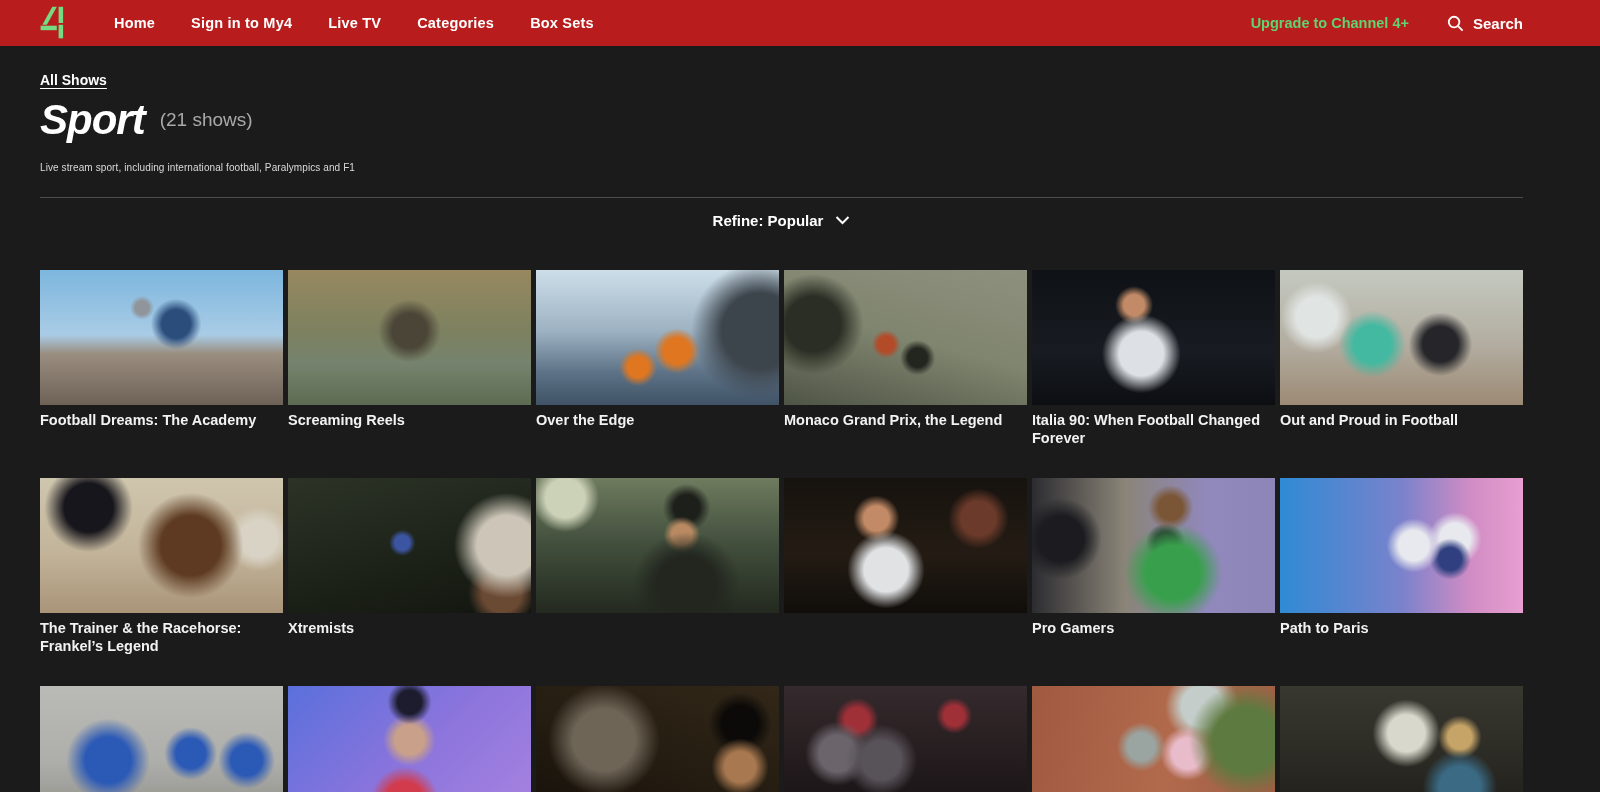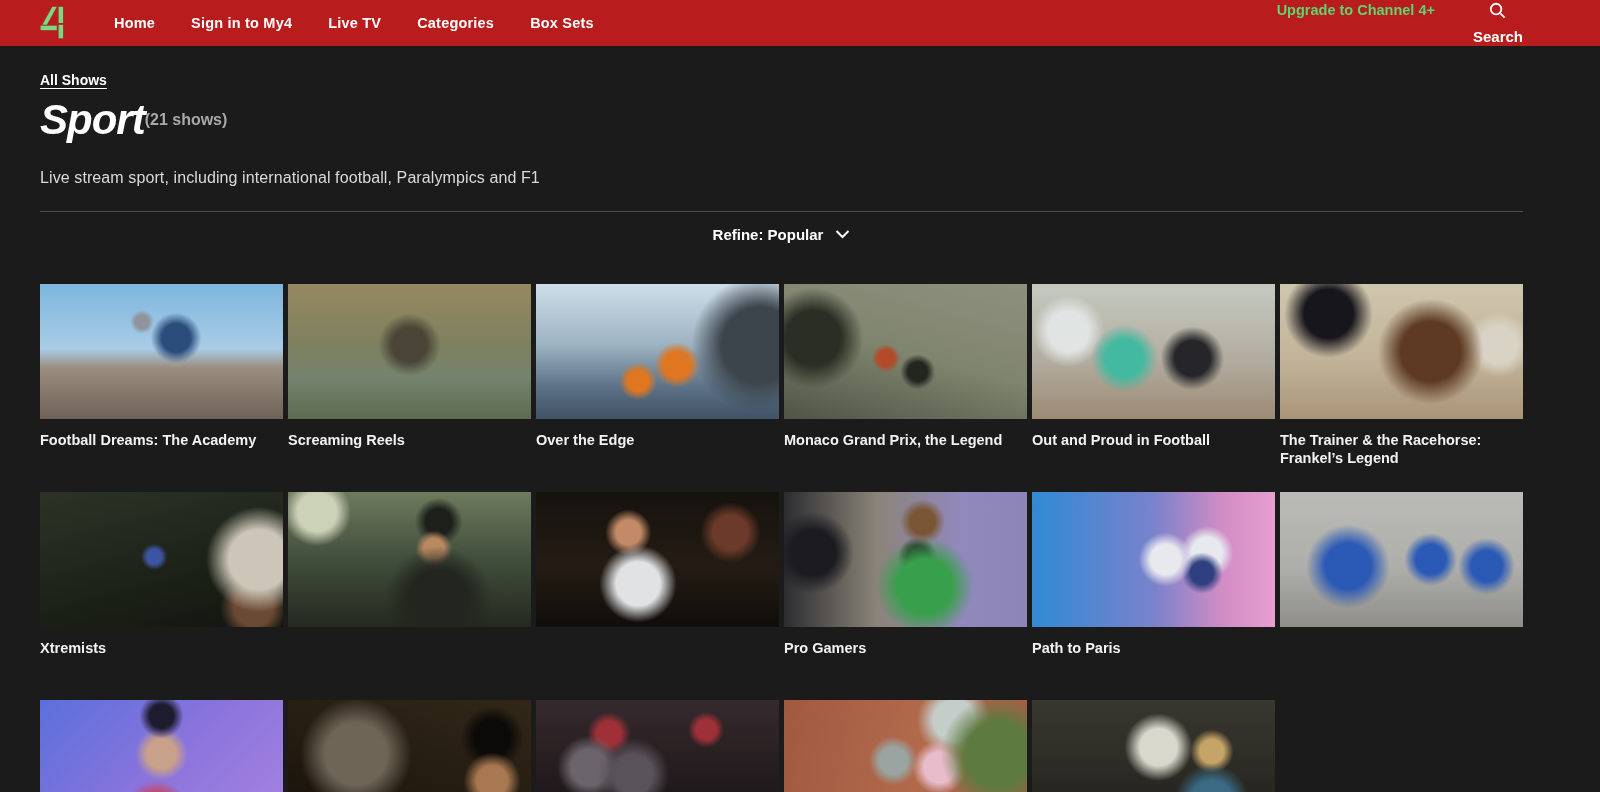--- a/index.html
+++ b/index.html
@@ -16,50 +16,50 @@
     padding:0 77px 0 40px;
   }
   .logo { margin-right:44px; display:flex; align-items:center; cursor:pointer; }
   .nav-links { display:flex; gap:36px; }
   .nav-link {
     color:#fff; font-size:14.5px; font-weight:700; letter-spacing:.2px;
     text-decoration:none; cursor:pointer; white-space:nowrap;
   }
   .nav-right { margin-left:auto; display:flex; align-items:flex-start; gap:38px; }
   .upgrade-link { font-size:14.5px; font-weight:700; cursor:pointer; white-space:nowrap; }
-  .search-btn { display:flex; align-items:center; gap:9px; font-size:15px; font-weight:700; cursor:pointer;flex-direction:column; }
+  .search-btn { display:flex; align-items:center; gap:9px; font-size:15px; font-weight:700; cursor:pointer; }
 
   
   .content { padding:0 77px 0 40px; }
   .breadcrumb {
     display:inline-block; margin-top:26px;
     font-size:14px; font-weight:700; text-decoration:underline;
     text-underline-offset:3px; cursor:pointer;
   }
   .title-row { display:flex; align-items:center; margin-top:8px; }
   .page-title {
     margin:0; font-size:42px; line-height:1.1;
     font-weight:900; font-style:italic; letter-spacing:-1px;
   }
-  .show-count { color:#a9a9a9; font-size:16px; font-weight:700; }
-  .page-desc { margin-top:26px; font-size:16px; color:#dadada; letter-spacing:.1px; }
+  .show-count { color:#a9a9a9; font-size:19px; font-weight:400; margin-left:15px; }
+  .page-desc { margin-top:19px; font-size:10px; color:#dadada; letter-spacing:.1px; }
   .divider { margin-top:24px; border:none; border-top:1px solid #4c4c4c; }
   .refine-row {
     display:flex; justify-content:center; align-items:center;
     margin-top:14px; gap:12px; font-size:15px; font-weight:700; cursor:pointer;
   }
   
   .grid {
     margin-top:41px;
     display:grid; grid-template-columns:repeat(6,1fr); column-gap:5px;
   }
   .card { cursor:pointer; }
   .thumb { height:135px; width:100%; background:#333; }
   .card-title {
-    min-height:73px; padding-top:13px;
+    min-height:73px; padding-top:7px;
     font-size:14.5px; font-weight:600; line-height:1.2; color:#f2f2f2;
   }
 </style>
 </head>
 <body>
 
 <header class="nav">
   <div class="logo">
     <svg width="30" height="36" viewBox="0 0 32 40" aria-hidden="true">
       <g fill="#76da83">
@@ -119,20 +119,24 @@
       </div>
       <div class="card">
         <div class="thumb" style="background-image: radial-gradient(circle at 92% 45%, rgb(60, 68, 76) 0%, rgb(60, 68, 76) 16%, transparent 29%), radial-gradient(circle at 58% 60%, rgb(224, 118, 31) 0%, rgb(224, 118, 31) 8%, transparent 14%), radial-gradient(circle at 42% 72%, rgb(224, 118, 31) 0%, rgb(224, 118, 31) 6%, transparent 11%), linear-gradient(rgb(205, 222, 233) 0%, rgb(157, 178, 194) 45%, rgb(95, 116, 136) 75%, rgb(63, 82, 102) 100%);"></div>
         <div class="card-title">Over the Edge</div>
       </div>
       <div class="card">
         <div class="thumb" style="background-image: radial-gradient(circle at 12% 40%, rgb(42, 46, 36) 0%, rgb(42, 46, 36) 12%, transparent 22%), radial-gradient(circle at 42% 55%, rgb(179, 74, 40) 0%, rgb(179, 74, 40) 5%, transparent 9%), radial-gradient(circle at 55% 65%, rgb(35, 38, 31) 0%, rgb(35, 38, 31) 6%, transparent 11%), linear-gradient(195deg, rgb(142, 144, 126) 0%, rgb(128, 133, 111) 50%, rgb(79, 85, 70) 100%);"></div>
         <div class="card-title">Monaco Grand Prix, the Legend</div>
       </div>
       <div class="card">
+        <div class="thumb" style="background-image: radial-gradient(circle at 45% 62%, rgb(221, 224, 228) 0%, rgb(221, 224, 228) 14%, transparent 25%), radial-gradient(circle at 42% 26%, rgb(194, 138, 102) 0%, rgb(194, 138, 102) 6%, transparent 11%), linear-gradient(rgb(14, 18, 22) 0%, rgb(24, 28, 34) 60%, rgb(12, 14, 18) 100%);"></div>
+        <div class="card-title">Italia 90: When Football Changed Forever</div>
+      </div>
+      <div class="card">
         <div class="thumb" style="background-image: radial-gradient(circle at 38% 55%, rgb(66, 185, 160) 0%, rgb(66, 185, 160) 11%, transparent 20%), radial-gradient(circle at 66% 55%, rgb(38, 38, 42) 0%, rgb(38, 38, 42) 10%, transparent 18%), radial-gradient(circle at 15% 35%, rgb(224, 228, 226) 0%, rgb(224, 228, 226) 9%, transparent 16%), linear-gradient(rgb(196, 201, 191) 0%, rgb(179, 173, 161) 55%, rgb(156, 138, 116) 100%);"></div>
         <div class="card-title">Out and Proud in Football</div>
       </div>
       <div class="card">
         <div class="thumb" style="background-image: radial-gradient(circle at 20% 22%, rgb(23, 22, 28) 0%, rgb(23, 22, 28) 11%, transparent 20%), radial-gradient(circle at 62% 50%, rgb(93, 58, 33) 0%, rgb(93, 58, 33) 18%, transparent 32%), radial-gradient(circle at 90% 45%, rgb(217, 211, 197) 0%, rgb(217, 211, 197) 8%, transparent 14%), linear-gradient(rgb(207, 198, 174) 0%, rgb(194, 180, 154) 55%, rgb(169, 148, 120) 100%);"></div>
         <div class="card-title">The Trainer &amp; the Racehorse: Frankel’s Legend</div>
       </div>
       <div class="card">
         <div class="thumb" style="background-image: radial-gradient(circle at 90% 50%, rgb(205, 198, 184) 0%, rgb(205, 198, 184) 13%, transparent 23%), radial-gradient(circle at 47% 48%, rgb(60, 85, 162) 0%, rgb(60, 85, 162) 5%, transparent 9%), radial-gradient(circle at 88% 85%, rgb(107, 74, 52) 0%, rgb(107, 74, 52) 8%, transparent 14%), linear-gradient(165deg, rgb(44, 51, 38) 0%, rgb(29, 35, 25) 55%, rgb(18, 21, 15) 100%);"></div>
         <div class="card-title">Xtremists</div>

